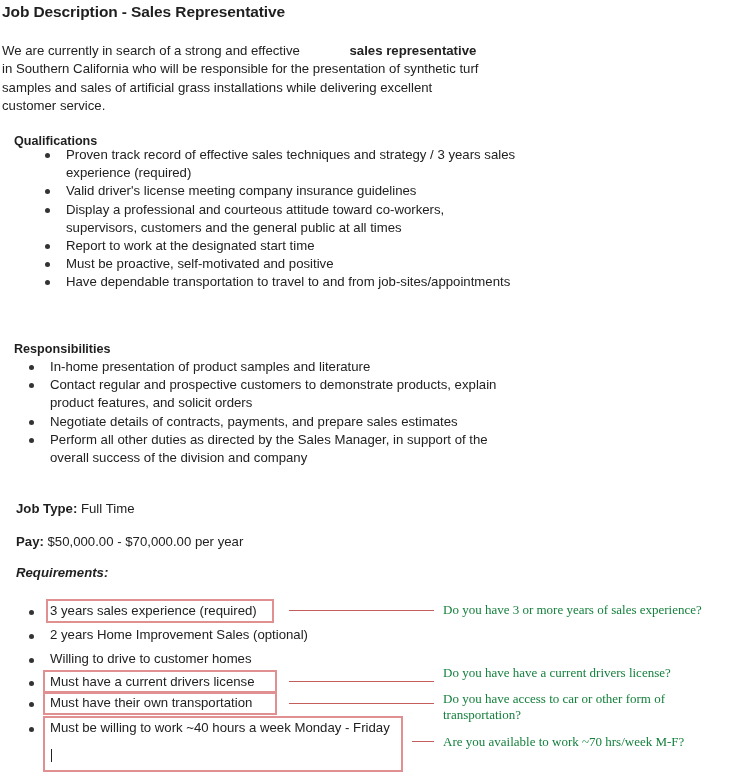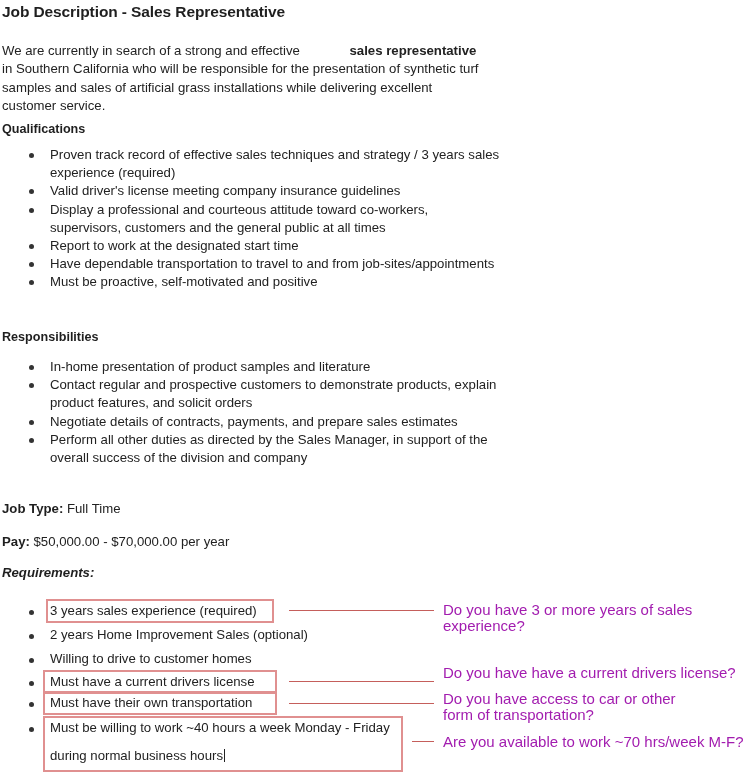--- a/index.html
+++ b/index.html
@@ -40,21 +40,21 @@
     color: #222222;
     margin: 20px 0 0 2px;
     width: 478px;
   }
   p.intro b { font-weight: bold; margin-left: 46px; }
 
   h2.section {
     font-size: 12.6px;
     font-weight: bold;
     color: #1f1f1f;
-    margin: 0;
+    margin: 12px;
     padding: 0 0 0 2px;
     line-height: 16px;
   }
 
   .qual-head { position: absolute; left: 0; top: 121px; }
   .resp-head { position: absolute; left: 0; top: 329px; }
 
   ul.bullets {
     list-style: none;
     margin: 0;
@@ -72,29 +72,29 @@
     content: "";
     position: absolute;
     left: 29px;
     top: 7px;
     width: 5px;
     height: 5px;
     border-radius: 50%;
     background: #333333;
   }
 
-  .qual-list { position: absolute; left: 0; top: 146px; width: 500px; }
+  .qual-list { position: absolute; left: 16px; top: 146px; width: 500px; }
   .resp-list { position: absolute; left: 0; top: 358px; width: 520px; }
 
   .kv {
     position: absolute;
     font-size: 13.2px;
     line-height: 17px;
     color: #222222;
-    padding-left: 2px;
+    padding-left: 16px;
   }
   .kv b { font-weight: bold; color: #1f1f1f; }
   .jobtype { top: 500px; left: 0; }
   .pay { top: 533px; left: 0; }
   .reqhead { top: 564px; left: 0; font-style: italic; }
 
   
   .req-zone {
     position: absolute;
     left: 0;
@@ -137,24 +137,24 @@
     width: 1px;
     height: 13px;
     background: #222;
     vertical-align: -2px;
     margin-left: 1px;
   }
 
   
   .annot {
     position: absolute;
-    font-family: Liberation Sans, sans-serif;
-    font-size: 15px;
+    font-family: Liberation Serif, serif;
+    font-size: 13px;
     line-height: 15.5px;
-    color: #a21caf;
+    color: #15803d;
     white-space: pre-line;
   }
   .leader {
     position: absolute;
     height: 0;
     border-top: 1.6px solid #c0504d;
     opacity: 0.92;
   }
 </style>
 </head>
@@ -165,22 +165,22 @@
   <h1 class="doc-title">Job Description - Sales Representative</h1>
 
   <p class="intro"><span>We are currently in search of a strong and effective </span><b>sales representative</b><span> in Southern California who will be responsible for the presentation of synthetic turf samples and sales of artificial grass installations while delivering excellent customer service.</span></p>
 
   <h2 class="section qual-head">Qualifications</h2>
   <ul class="bullets qual-list">
     <li><span>Proven track record of effective sales techniques and strategy / 3 years sales experience (required)</span></li>
     <li><span>Valid driver's license meeting company insurance guidelines</span></li>
     <li><span>Display a professional and courteous attitude toward co-workers, supervisors, customers and the general public at all times</span></li>
     <li><span>Report to work at the designated start time</span></li>
+    <li><span>Must be proactive, self-motivated and positive</span></li>
     <li><span>Have dependable transportation to travel to and from job-sites/appointments</span></li>
-    <li><span>Must be proactive, self-motivated and positive</span></li>
   </ul>
 
   <h2 class="section resp-head">Responsibilities</h2>
   <ul class="bullets resp-list">
     <li><span>In-home presentation of product samples and literature</span></li>
     <li><span>Contact regular and prospective customers to demonstrate products, explain product features, and solicit orders</span></li>
     <li><span>Negotiate details of contracts, payments, and prepare sales estimates</span></li>
     <li><span>Perform all other duties as directed by the Sales Manager, in support of the overall success of the division and company</span></li>
   </ul>
 
@@ -215,21 +215,21 @@
     </div>
     <div class="req-row" style="top:98px;">
       <span class="bullet"></span>
       <span class="req-text">Must have their own transportation</span>
     </div>
     <div class="req-row" style="top:123px;">
       <span class="bullet"></span>
       <span class="req-text">Must be willing to work ~40 hours a week Monday - Friday</span>
     </div>
     <div class="req-row" style="top:151px;">
-      <span class="req-text"><span>during normal business hours</span><span class="caret"></span></span>
+      <span class="req-text"><span class="caret"></span></span>
     </div>
 
     <div class="leader" style="left:289px; top:14px; width:145px;"></div>
     <div class="leader" style="left:289px; top:85px; width:145px;"></div>
     <div class="leader" style="left:289px; top:107px; width:145px;"></div>
     <div class="leader" style="left:412px; top:145px; width:22px;"></div>
 
     <div class="annot" style="left:443px; top:6px; width:310px;">Do you have 3 or more years of sales experience?</div>
     <div class="annot" style="left:443px; top:69px; width:310px;">Do you have have a current drivers license?</div>
     <div class="annot" style="left:443px; top:95px; width:266px;">Do you have access to car or other form of transportation?</div>

